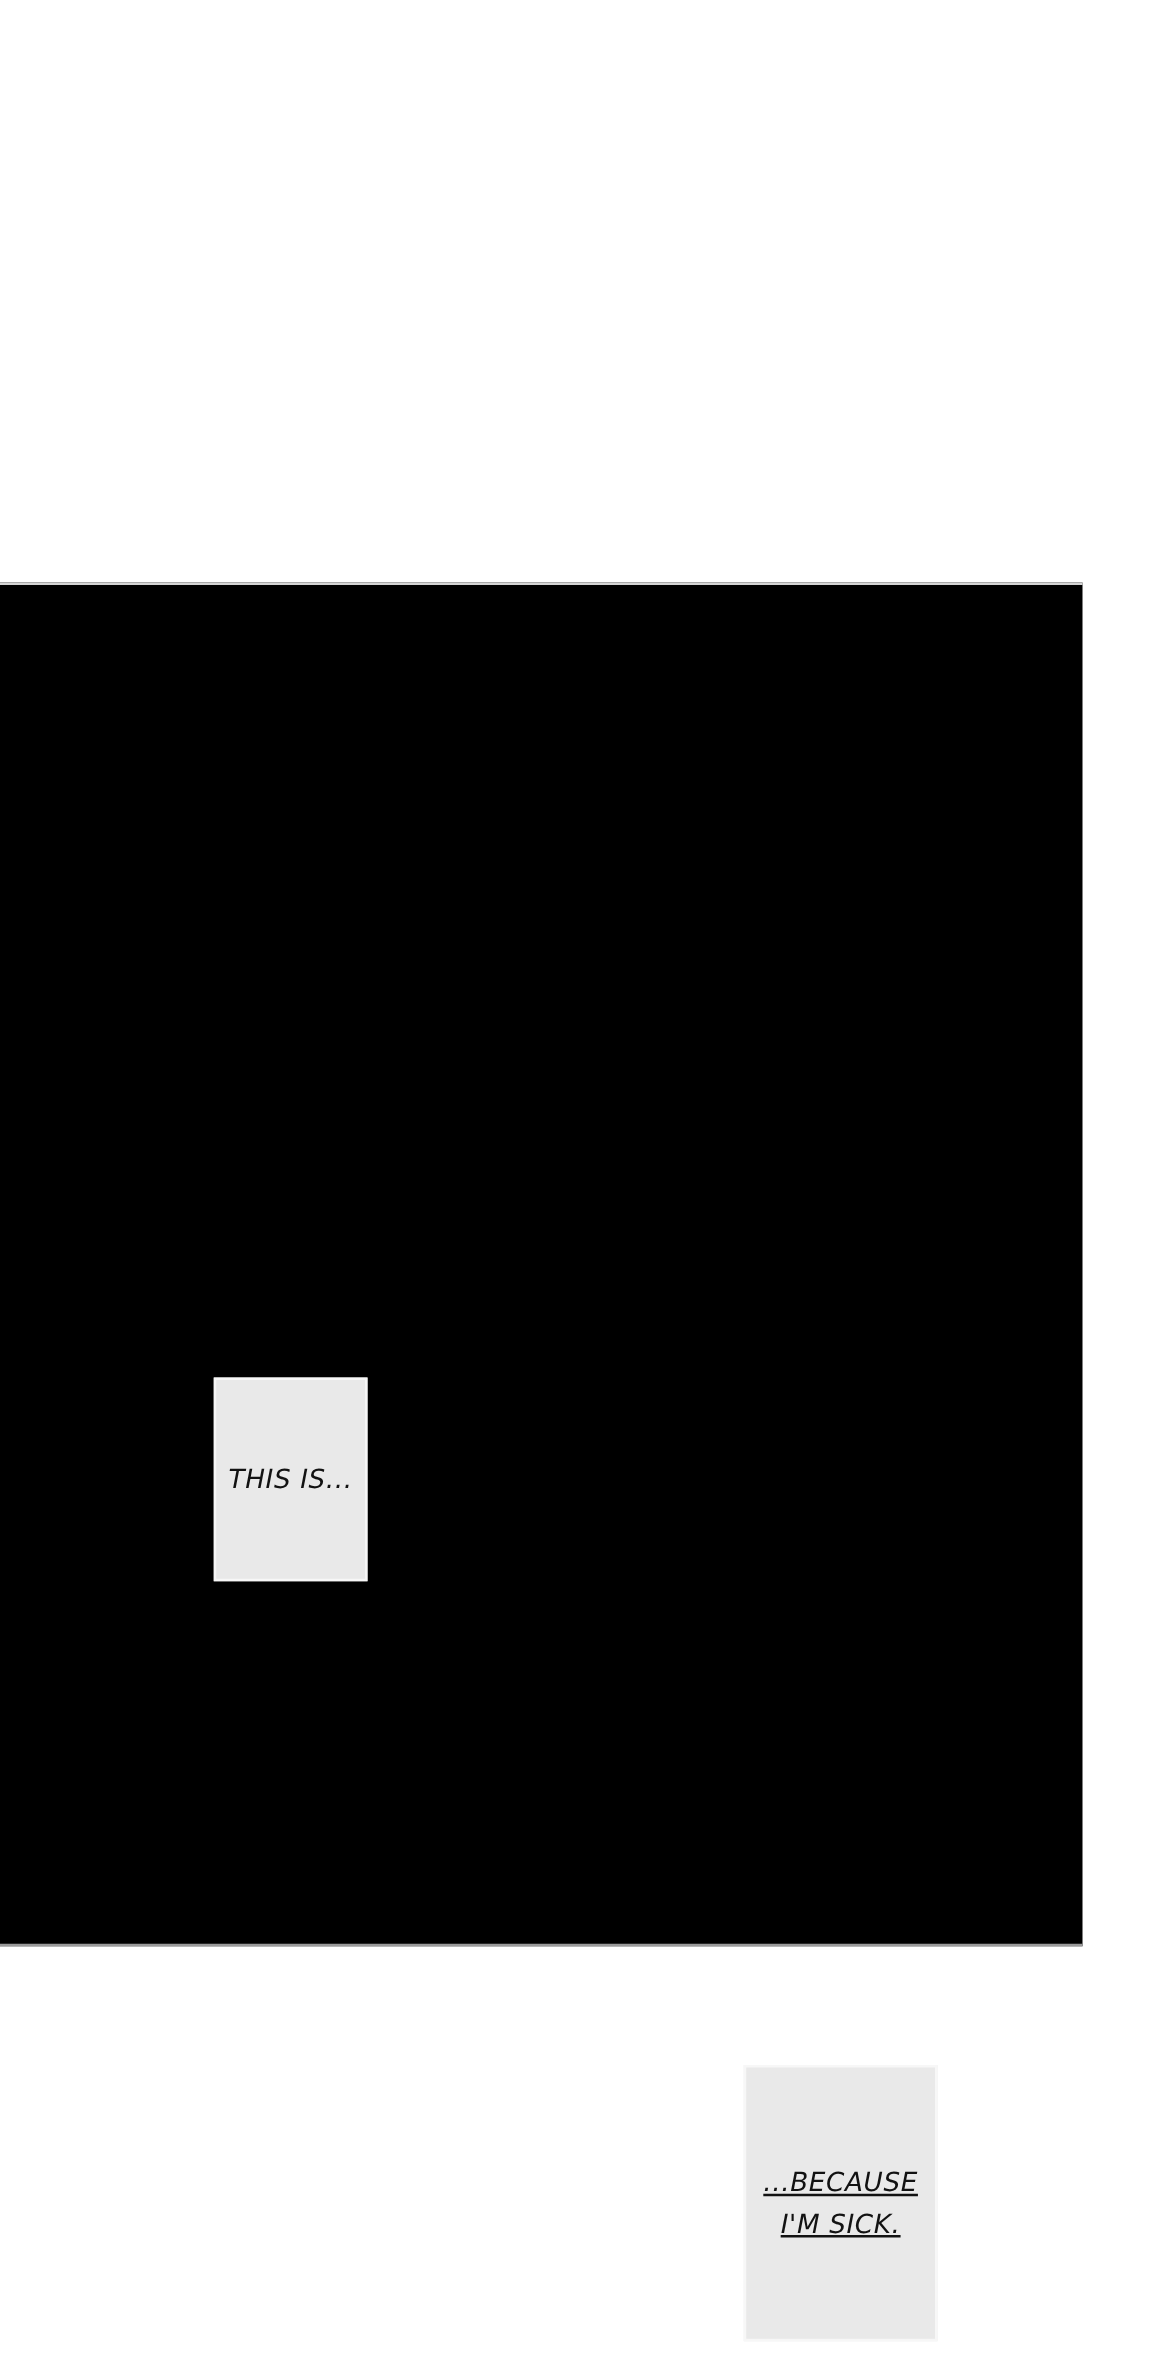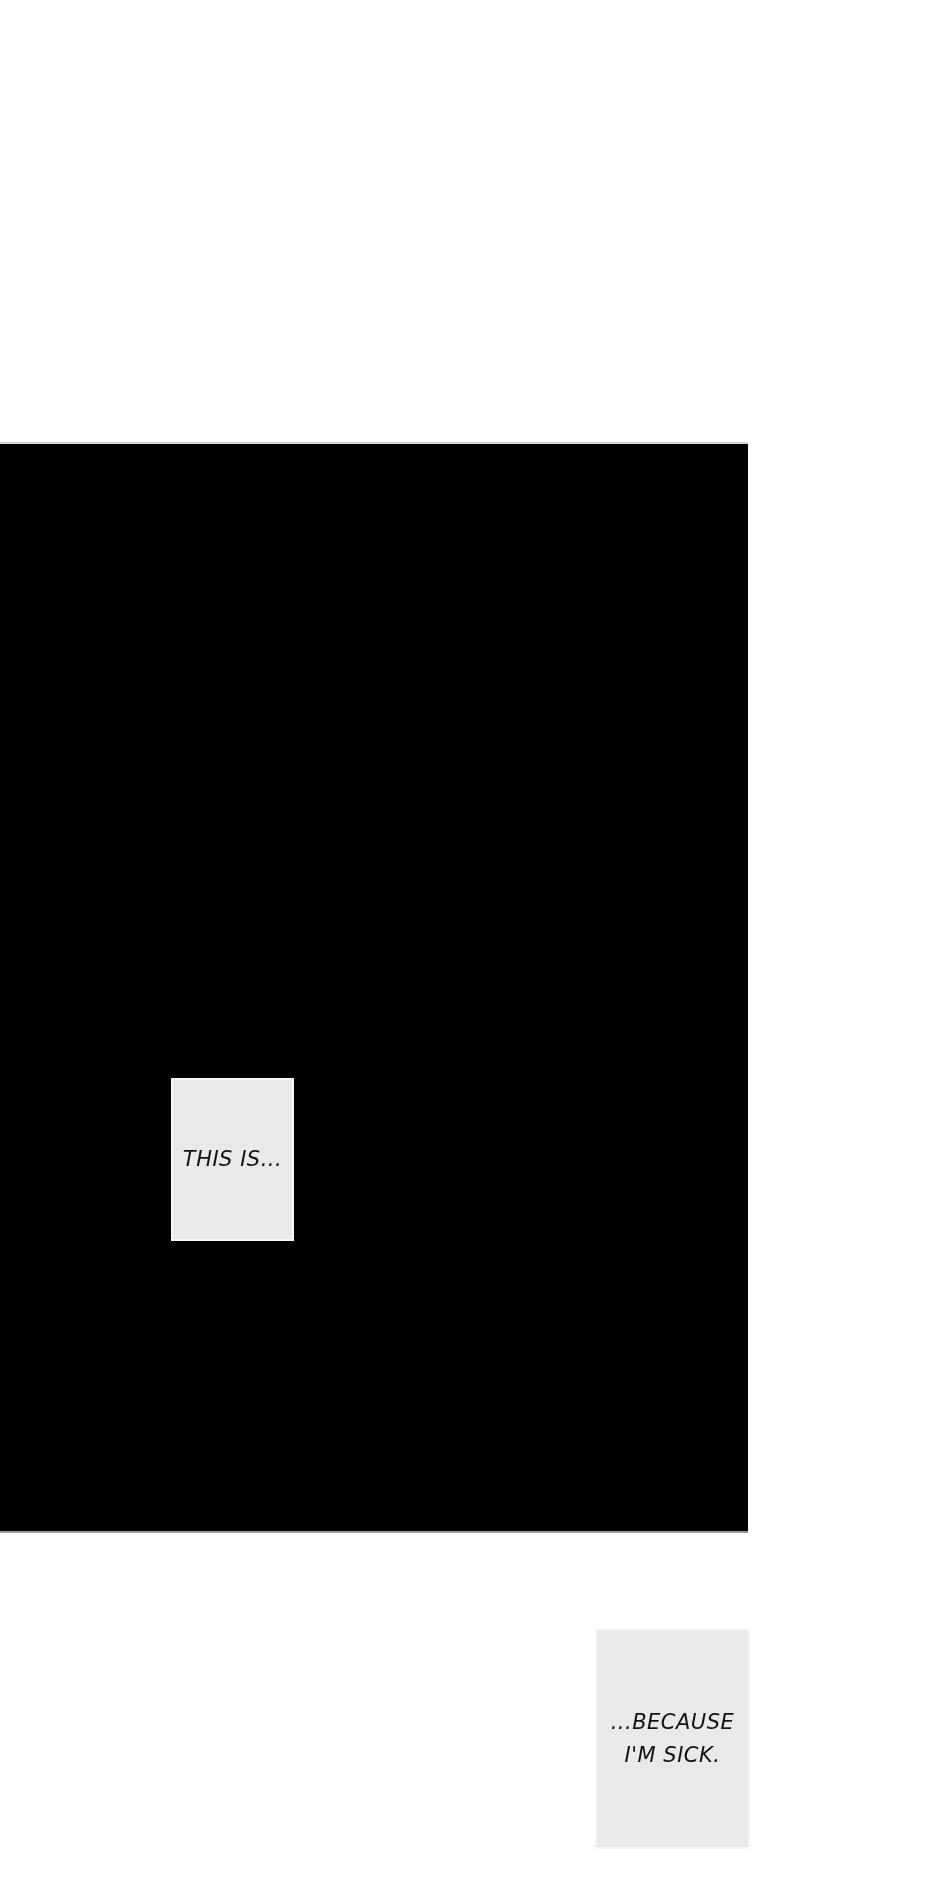--- a/index.html
+++ b/index.html
@@ -19,22 +19,22 @@
   .comic-page {
     position: relative;
     width: 940px;
     height: 1893px;
     background: var(--page-background);
     overflow: hidden;
   }
   .panel-black {
     position: absolute;
     left: 0;
-    top: 442px;
-    width: 748px;
+    top: 466px;
+    width: 866px;
     height: 1091px;
     background: var(--panel-background);
     border-top: 2px solid var(--panel-top-hairline);
     border-bottom: 2px solid var(--panel-bottom-hairline);
   }
   .caption {
     position: absolute;
     background: var(--caption-background);
     border: 2px solid var(--caption-edge);
     display: flex;
@@ -45,21 +45,21 @@
     color: var(--caption-text);
     font-style: italic;
     font-size: 21px;
     line-height: 33px;
     letter-spacing: 0.5px;
     white-space: nowrap;
   }
   
   .caption-1 { left: 171px; top: 634px;  width: 123px; height: 163px; }
   .caption-2 { left: 264px; top: 766px;  width: 132px; height: 183px; }
-  .caption-3 { left: 595px; top: 1184px; width: 155px; height: 221px; }
+  .caption-3 { left: 595px; top: 1184px; width: 155px; height: 221px; text-decoration: underline; }
 </style>
 </head>
 <body>
 
 <div class="comic-page">
   <div class="panel-black">
 
     <div class="caption caption-1">
       <span class="caption-text">THIS IS...</span>
     </div>

